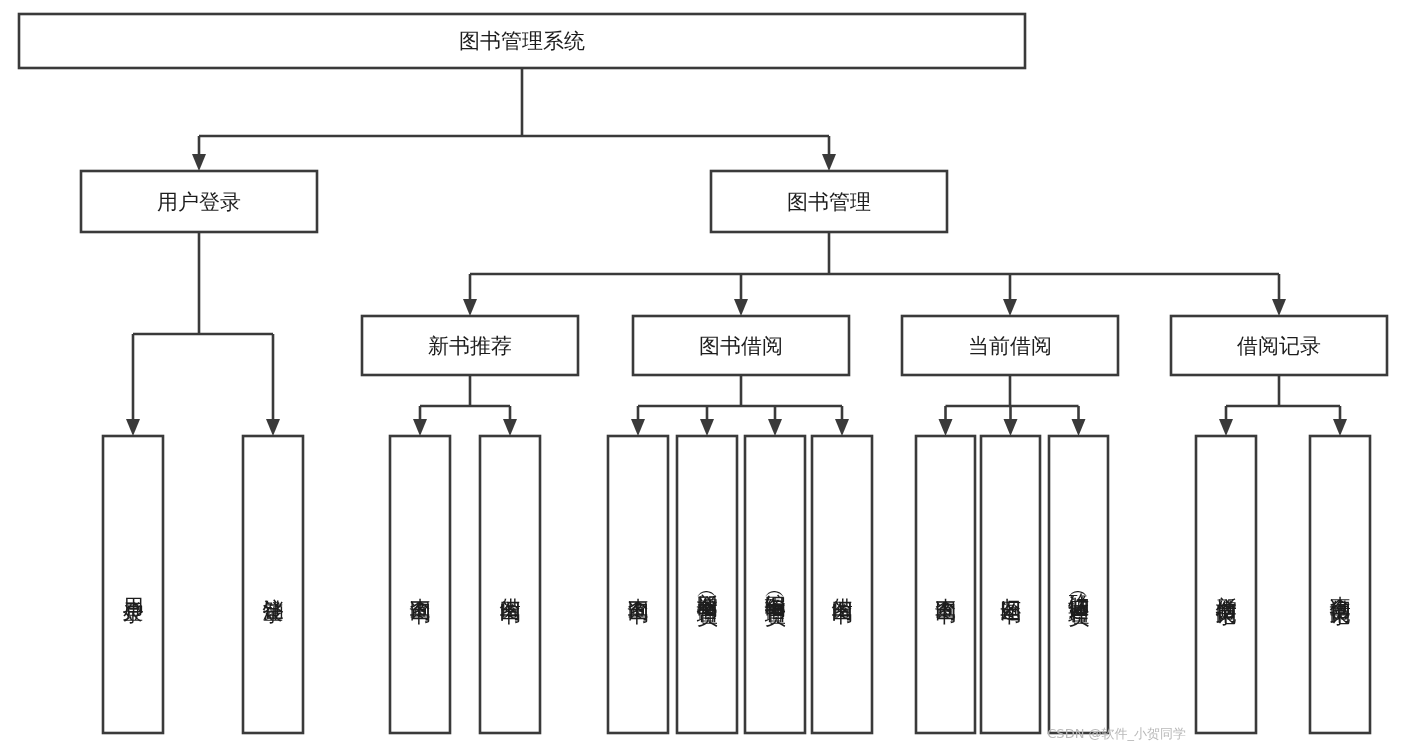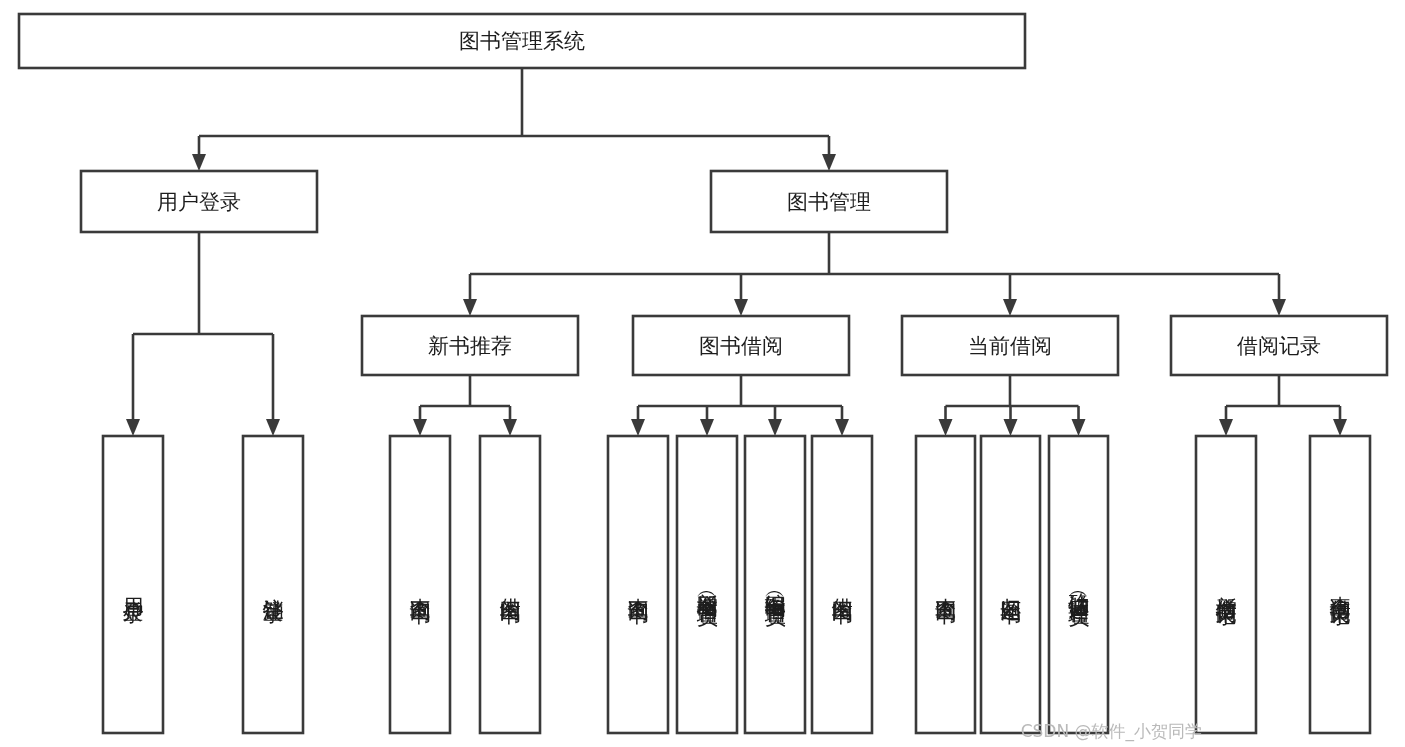--- a/index.html
+++ b/index.html
@@ -11,21 +11,20 @@
     width: 1405px;
     height: 747px;
     overflow: hidden;
     font-family: "DejaVu Sans", "Liberation Sans", sans-serif;
   }
   #diagram-root {
     position: relative;
     width: 1192px;
     height: 747px;
     background: #ffffff;
-    padding-left: 16px;
   }
   svg.diagram-canvas {
     position: absolute;
     left: 0;
     top: 0;
     width: 1405px;
     height: 747px;
   }
   .node-box {
     fill: #ffffff;
@@ -62,21 +61,21 @@
     align-items: center;
     justify-content: center;
     white-space: nowrap;
     pointer-events: none;
   }
   .watermark {
     position: absolute;
     right: 6px;
     bottom: 4px;
     font-family: "DejaVu Sans", "Liberation Sans", sans-serif;
-    font-size: 17px;
+    font-size: 13px;
     color: #b9b9b9;
     white-space: nowrap;
     margin-top: 8px;
   }
 </style>
 </head>
 <body>
 
 <div id="diagram-root">
 

